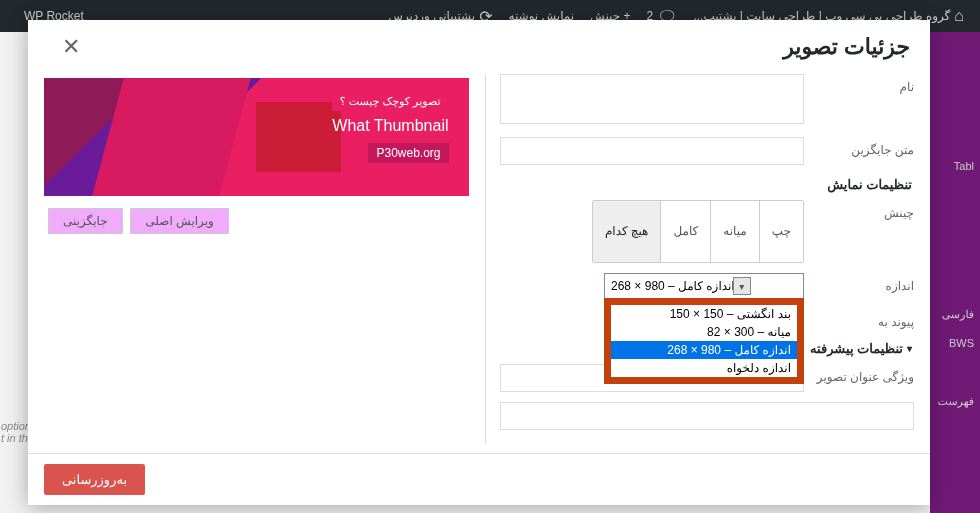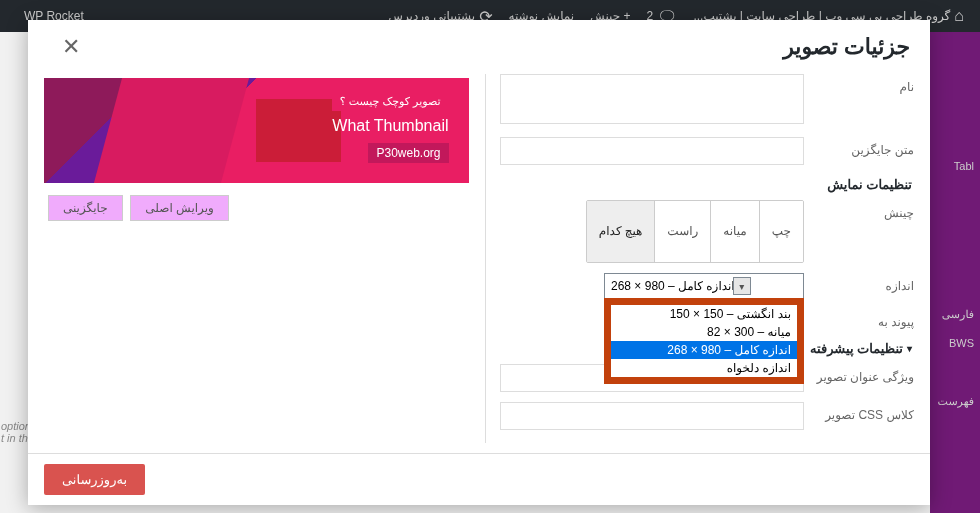--- a/index.html
+++ b/index.html
@@ -52,21 +52,21 @@
 
 .select-wrap { position: relative; display: inline-block; width: 200px; }
 .select-display { border: 1px solid #7e8993; background: #fff; height: 26px; display: flex; align-items: center; padding: 0 6px; direction: ltr; font-size: 12px; cursor: pointer; }
 .select-display .sel-chev { background: #e6e6e6; border: 1px solid #7e8993; width: 18px; height: 18px; display: flex; align-items: center; justify-content: center; margin-right: auto; margin-left: -2px; font-size: 10px; color: #555; }
 .select-dropdown { position: absolute; top: 25px; left: 0; right: 0; background: #fff; border: 7px solid #c2410c; z-index: 10; direction: ltr; text-align: right; }
 .select-dropdown .opt { padding: 2px 6px; font-size: 12px; cursor: pointer; }
 .select-dropdown .opt.selected { background: #0073e6; color: #fff; }
 
 
 .preview-col { flex: 1; padding-top: 4px; }
-.preview-img { background: linear-gradient(135deg, #8e1a5a 0%, #8e1a5a 20%, #6a1b9a 20%, #6a1b9a 40%, #e91e63 40%, #e91e63 100%); height: 105px; position: relative; overflow: hidden; }
+.preview-img { background: linear-gradient(135deg, #8e1a5a 0%, #8e1a5a 20%, #6a1b9a 20%, #6a1b9a 40%, #e91e63 40%, #e91e63 100%); height: 118px; position: relative; overflow: hidden; }
 .preview-img::before { content: ""; position: absolute; left: 15%; top: 0; bottom: 0; width: 30%; background: #d81b60; transform: skewX(-15deg); }
 .preview-img::after { content: ""; position: absolute; right: 30%; top: 20%; width: 20%; height: 60%; background: rgba(183,28,28,0.6); }
 .preview-texts { position: absolute; right: 20px; top: 14px; z-index: 2; text-align: right; }
 .preview-texts .pt1 { background: #e91e63; color: #fff; padding: 3px 8px; font-size: 11px; display: inline-block; margin-bottom: 6px; }
 .preview-texts .pt2 { color: #fff; font-size: 16px; font-weight: 400; margin-bottom: 8px; direction: ltr; text-align: right; }
 .preview-texts .pt3 { background: #c2185b; color: #fff; padding: 3px 8px; font-size: 12px; display: inline-block; direction: ltr; margin-left: 27px; }
 
 .preview-actions { margin-top: 12px; text-align: left; }
 .preview-actions button { background: #f0abfc; border: 1px solid #ccc; padding: 5px 14px; font-family: inherit; font-size: 12px; cursor: pointer; color: #555; margin-left: 4px; }
 
@@ -129,21 +129,21 @@
       </div>
 
       <div class="section-title">تنظیمات نمایش</div>
 
       <div class="setting-row">
         <div class="lbl">چینش</div>
         <div class="ctrl">
           <div class="btn-group">
             <button>چپ</button>
             <button>میانه</button>
-            <button>راست</button>
+            <button>کامل</button>
             <button class="active">هیچ کدام</button>
           </div>
         </div>
       </div>
 
       <div class="setting-row">
         <div class="lbl">اندازه</div>
         <div class="ctrl">
           <div class="select-wrap">
             <div class="select-display">
@@ -169,21 +169,20 @@
         <span class="chev">▾</span>
         <span>تنظیمات پیشرفته</span>
       </div>
 
       <div class="setting-row">
         <div class="lbl">ویژگی عنوان تصویر</div>
         <div class="ctrl"><input type="text" value="" style=""></div>
       </div>
 
       <div class="setting-row">
-        <div class="lbl">کلاس CSS تصویر</div>
         <div class="ctrl"><input type="text" value="" style=""></div>
       </div>
 
     </div>
 
     <div class="preview-col">
       <div class="preview-img">
         <div class="preview-texts">
           <div class="pt1">تصویر کوچک چیست ؟</div><br>
           <div class="pt2">What Thumbnail</div>

